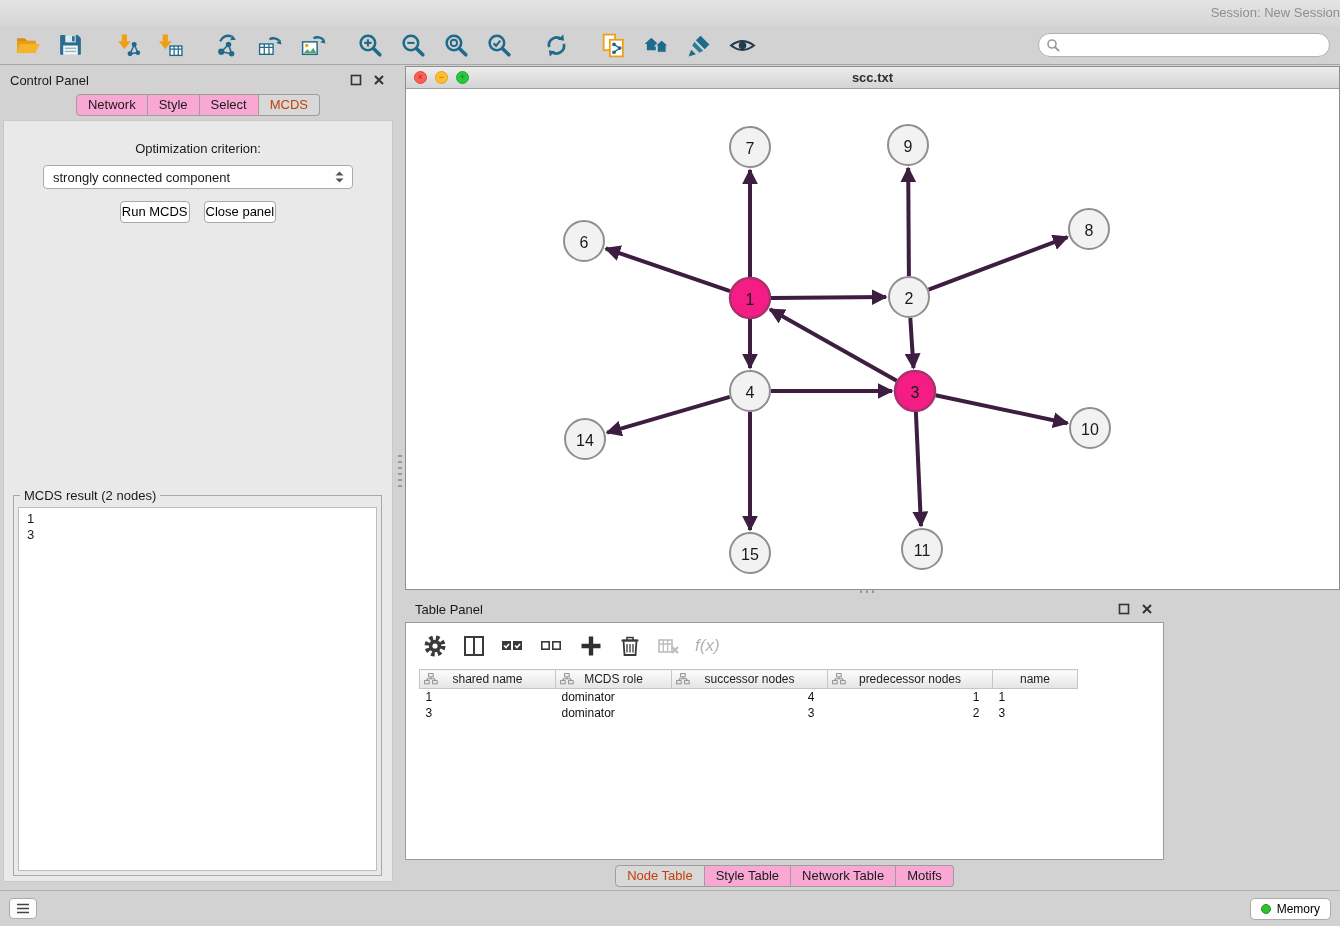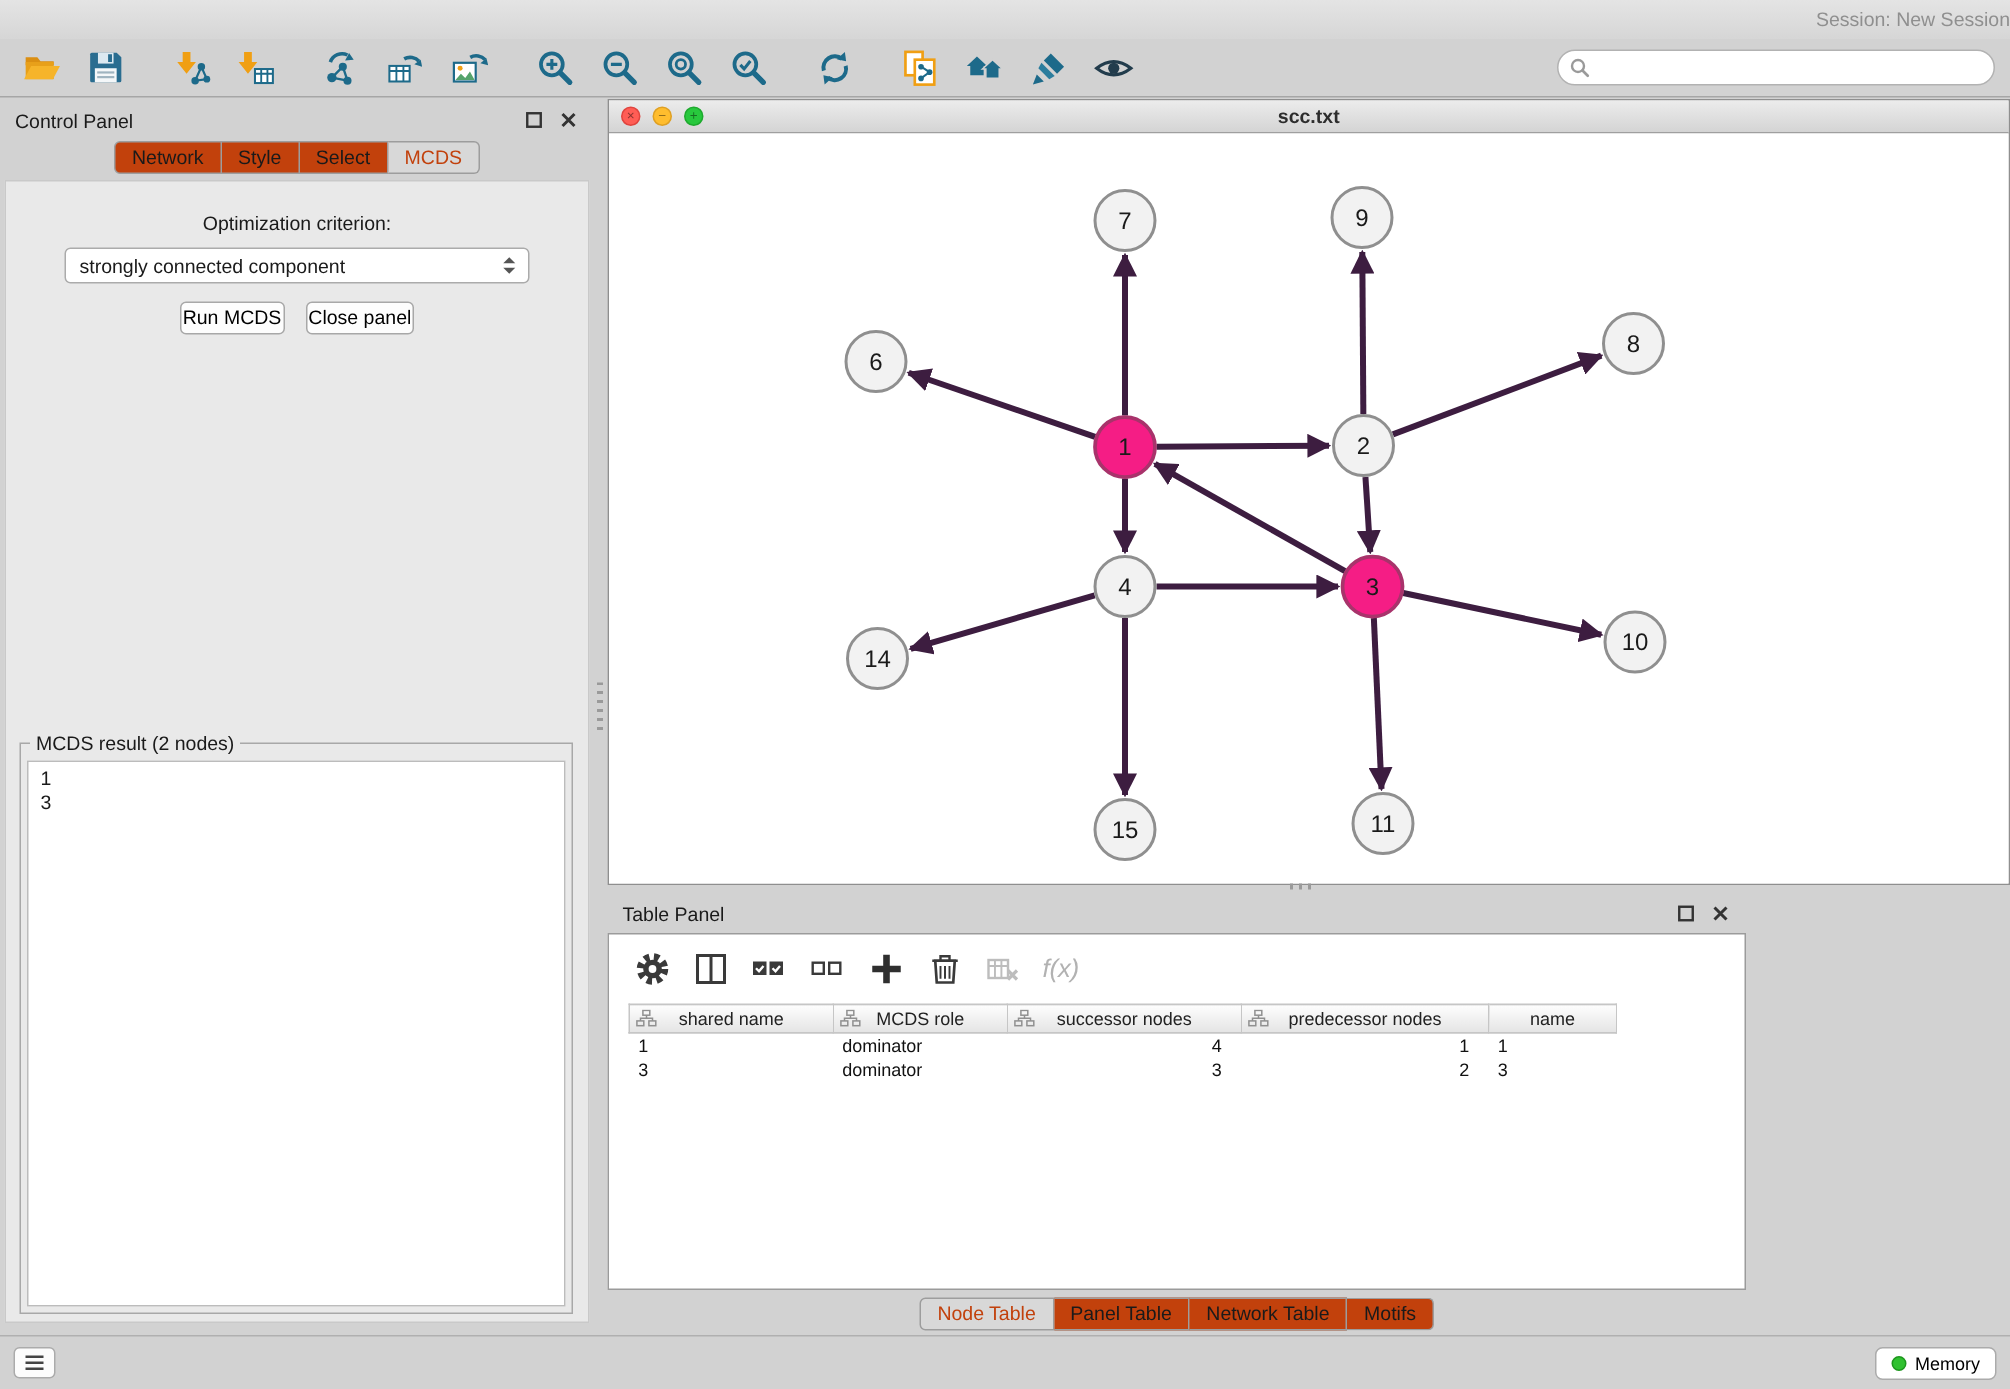--- a/index.html
+++ b/index.html
@@ -35,21 +35,21 @@
   }
   .search-mag { position:absolute; left:8px; top:5px; }
 
   
   .control-panel { position:absolute; left:0; top:66px; width:396px; height:816px; }
   .panel-header { height:28px; display:flex; align-items:center; padding:0 10px; font-size:13px; color:#1a1a1a; }
   .panel-icons { margin-left:auto; display:flex; gap:9px; align-items:center; }
   .panel-icons button { width:14px; height:14px; display:flex; align-items:center; justify-content:center; padding:0; }
   .cp-tabs { display:flex; justify-content:center; height:22px; }
   .seg-tab {
-    font-size:13px; padding:2px 11px; background:#c2410c; border:1px solid #9d9d9d; border-left:none;
+    font-size:13px; padding:2px 11px; background:#f9a8d4; border:1px solid #9d9d9d; border-left:none;
     color:#1a1a1a; line-height:16px;
   }
   .seg-tab:first-child { border-left:1px solid #9d9d9d; border-radius:4px 0 0 4px; }
   .seg-tab:last-child { border-radius:0 4px 4px 0; }
   .seg-tab.active { background:#d8d8d8; color:#c2410c; }
   .cp-body {
     position:absolute; top:54px; left:3px; right:3px; bottom:0;
     background:#e9e9e9; border:1px solid #c9c9c9;
   }
   .opt-label { text-align:center; margin-top:20px; font-size:13px; }
@@ -558,21 +558,21 @@
               <td class="num">3</td>
               <td class="num">2</td>
               <td>3</td>
             </tr>
           </tbody>
         </table>
       </div>
     </div>
     <div class="tp-tabs">
       <button class="seg-tab active">Node Table</button>
-      <button class="seg-tab">Panel Table</button>
+      <button class="seg-tab">Style Table</button>
       <button class="seg-tab">Network Table</button>
       <button class="seg-tab">Motifs</button>
     </div>
   </div>
 
   <div class="statusbar">
     <button class="list-btn">
       <svg width="14" height="11">
         <path d="M1 1.5 h12 M1 5.5 h12 M1 9.5 h12" stroke="#444" stroke-width="1.6"></path>
       </svg>

